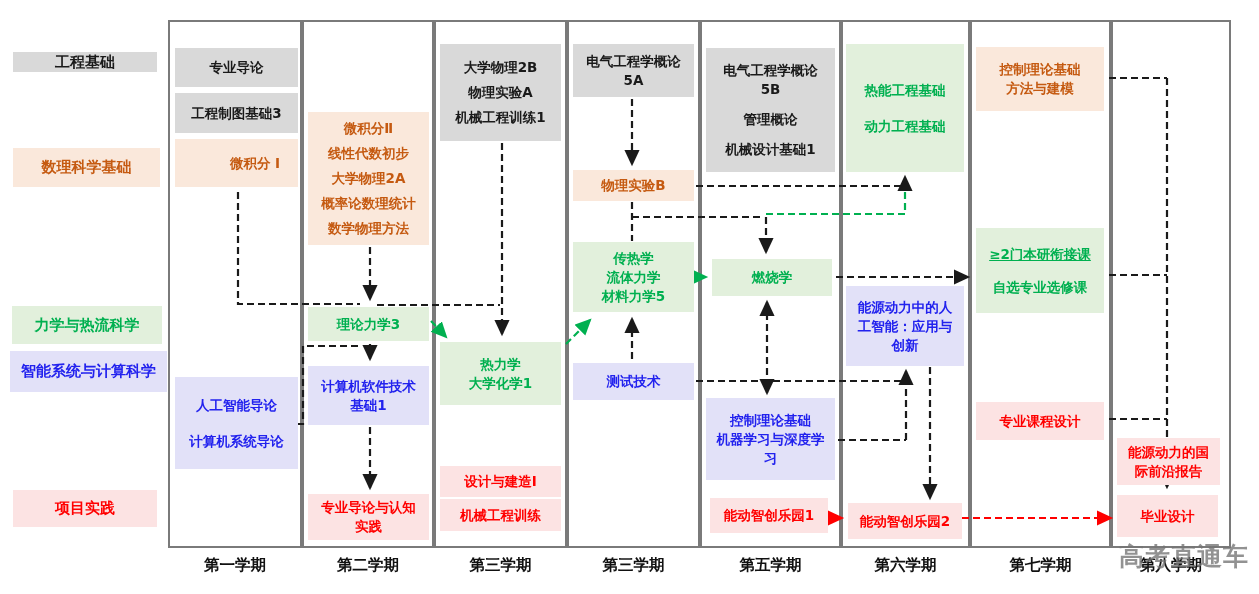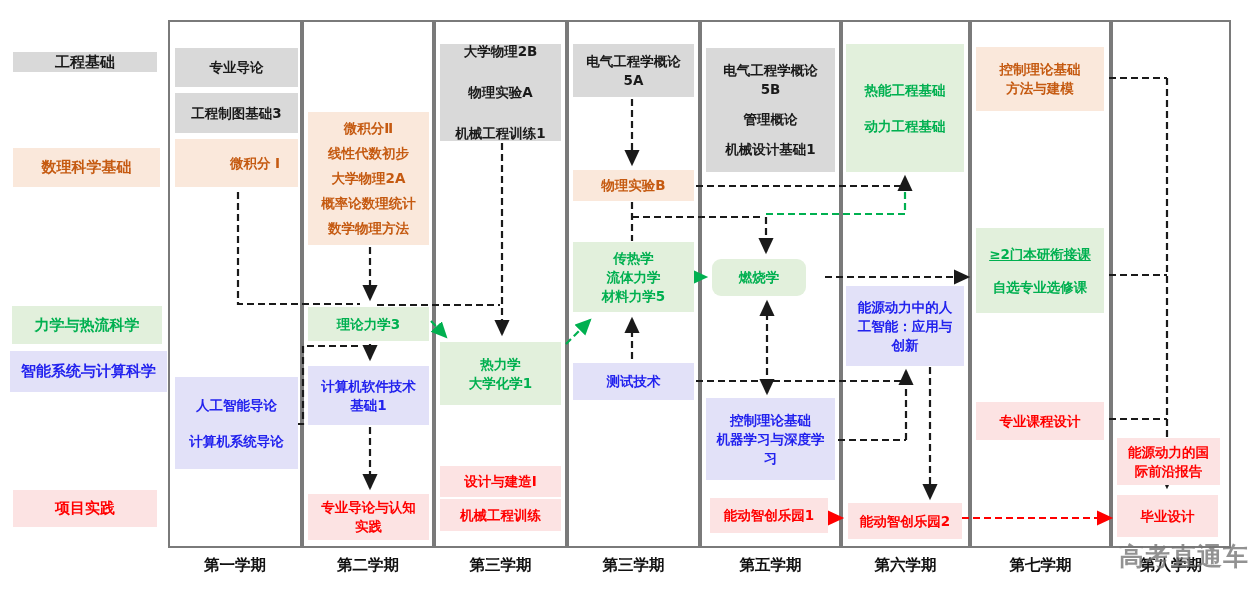--- a/index.html
+++ b/index.html
@@ -130,21 +130,21 @@
     </div>
   <div class="box b-blue" style="left:308px;top:366px;width:121px;height:59px;">
     <span class="ln">计算机软件技术</span>
     <span class="ln">基础1</span>
   </div>
   <div class="box b-red" style="left:308px;top:494px;width:121px;height:46px;">
     <span class="ln">专业导论与认知</span>
     <span class="ln">实践</span>
   </div>
 
-  <div class="box b-gray" style="left:440px;top:44px;width:121px;height:97px;row-gap:22px;">
+  <div class="box b-gray" style="left:440px;top:44px;width:121px;height:97px;row-gap:6px;">
     <span class="ln">大学物理2B</span>
     <span class="ln">物理实验A</span>
     <span class="ln">机械工程训练1</span>
   </div>
   <div class="box b-green" style="left:440px;top:342px;width:121px;height:63px;">
     <span class="ln">热力学</span>
     <span class="ln">大学化学1</span>
   </div>
   <div class="box b-red" style="left:440px;top:466px;width:121px;height:31px;">
       <span class="ln">设计与建造I</span>
@@ -168,21 +168,21 @@
   <div class="box b-blue" style="left:573px;top:363px;width:121px;height:37px;">
       <span class="ln">测试技术</span>
     </div>
 
   <div class="box b-gray" style="left:706px;top:48px;width:129px;height:124px;">
     <span class="ln">电气工程学概论</span>
     <span class="ln">5B</span>
     <span class="ln mt">管理概论</span>
     <span class="ln mt">机械设计基础1</span>
   </div>
-  <div class="box b-green" style="left:712px;top:259px;width:94px;height:37px;border-radius:9px;">
+  <div class="box b-green" style="left:712px;top:259px;width:120px;height:37px;">
       <span class="ln">燃烧学</span>
     </div>
   <div class="box b-blue" style="left:706px;top:398px;width:129px;height:82px;">
     <span class="ln">控制理论基础</span>
     <span class="ln">机器学习与深度学</span>
     <span class="ln">习</span>
   </div>
   <div class="box b-red" style="left:710px;top:498px;width:118px;height:35px;">
       <span class="ln">能动智创乐园1</span>
     </div>

